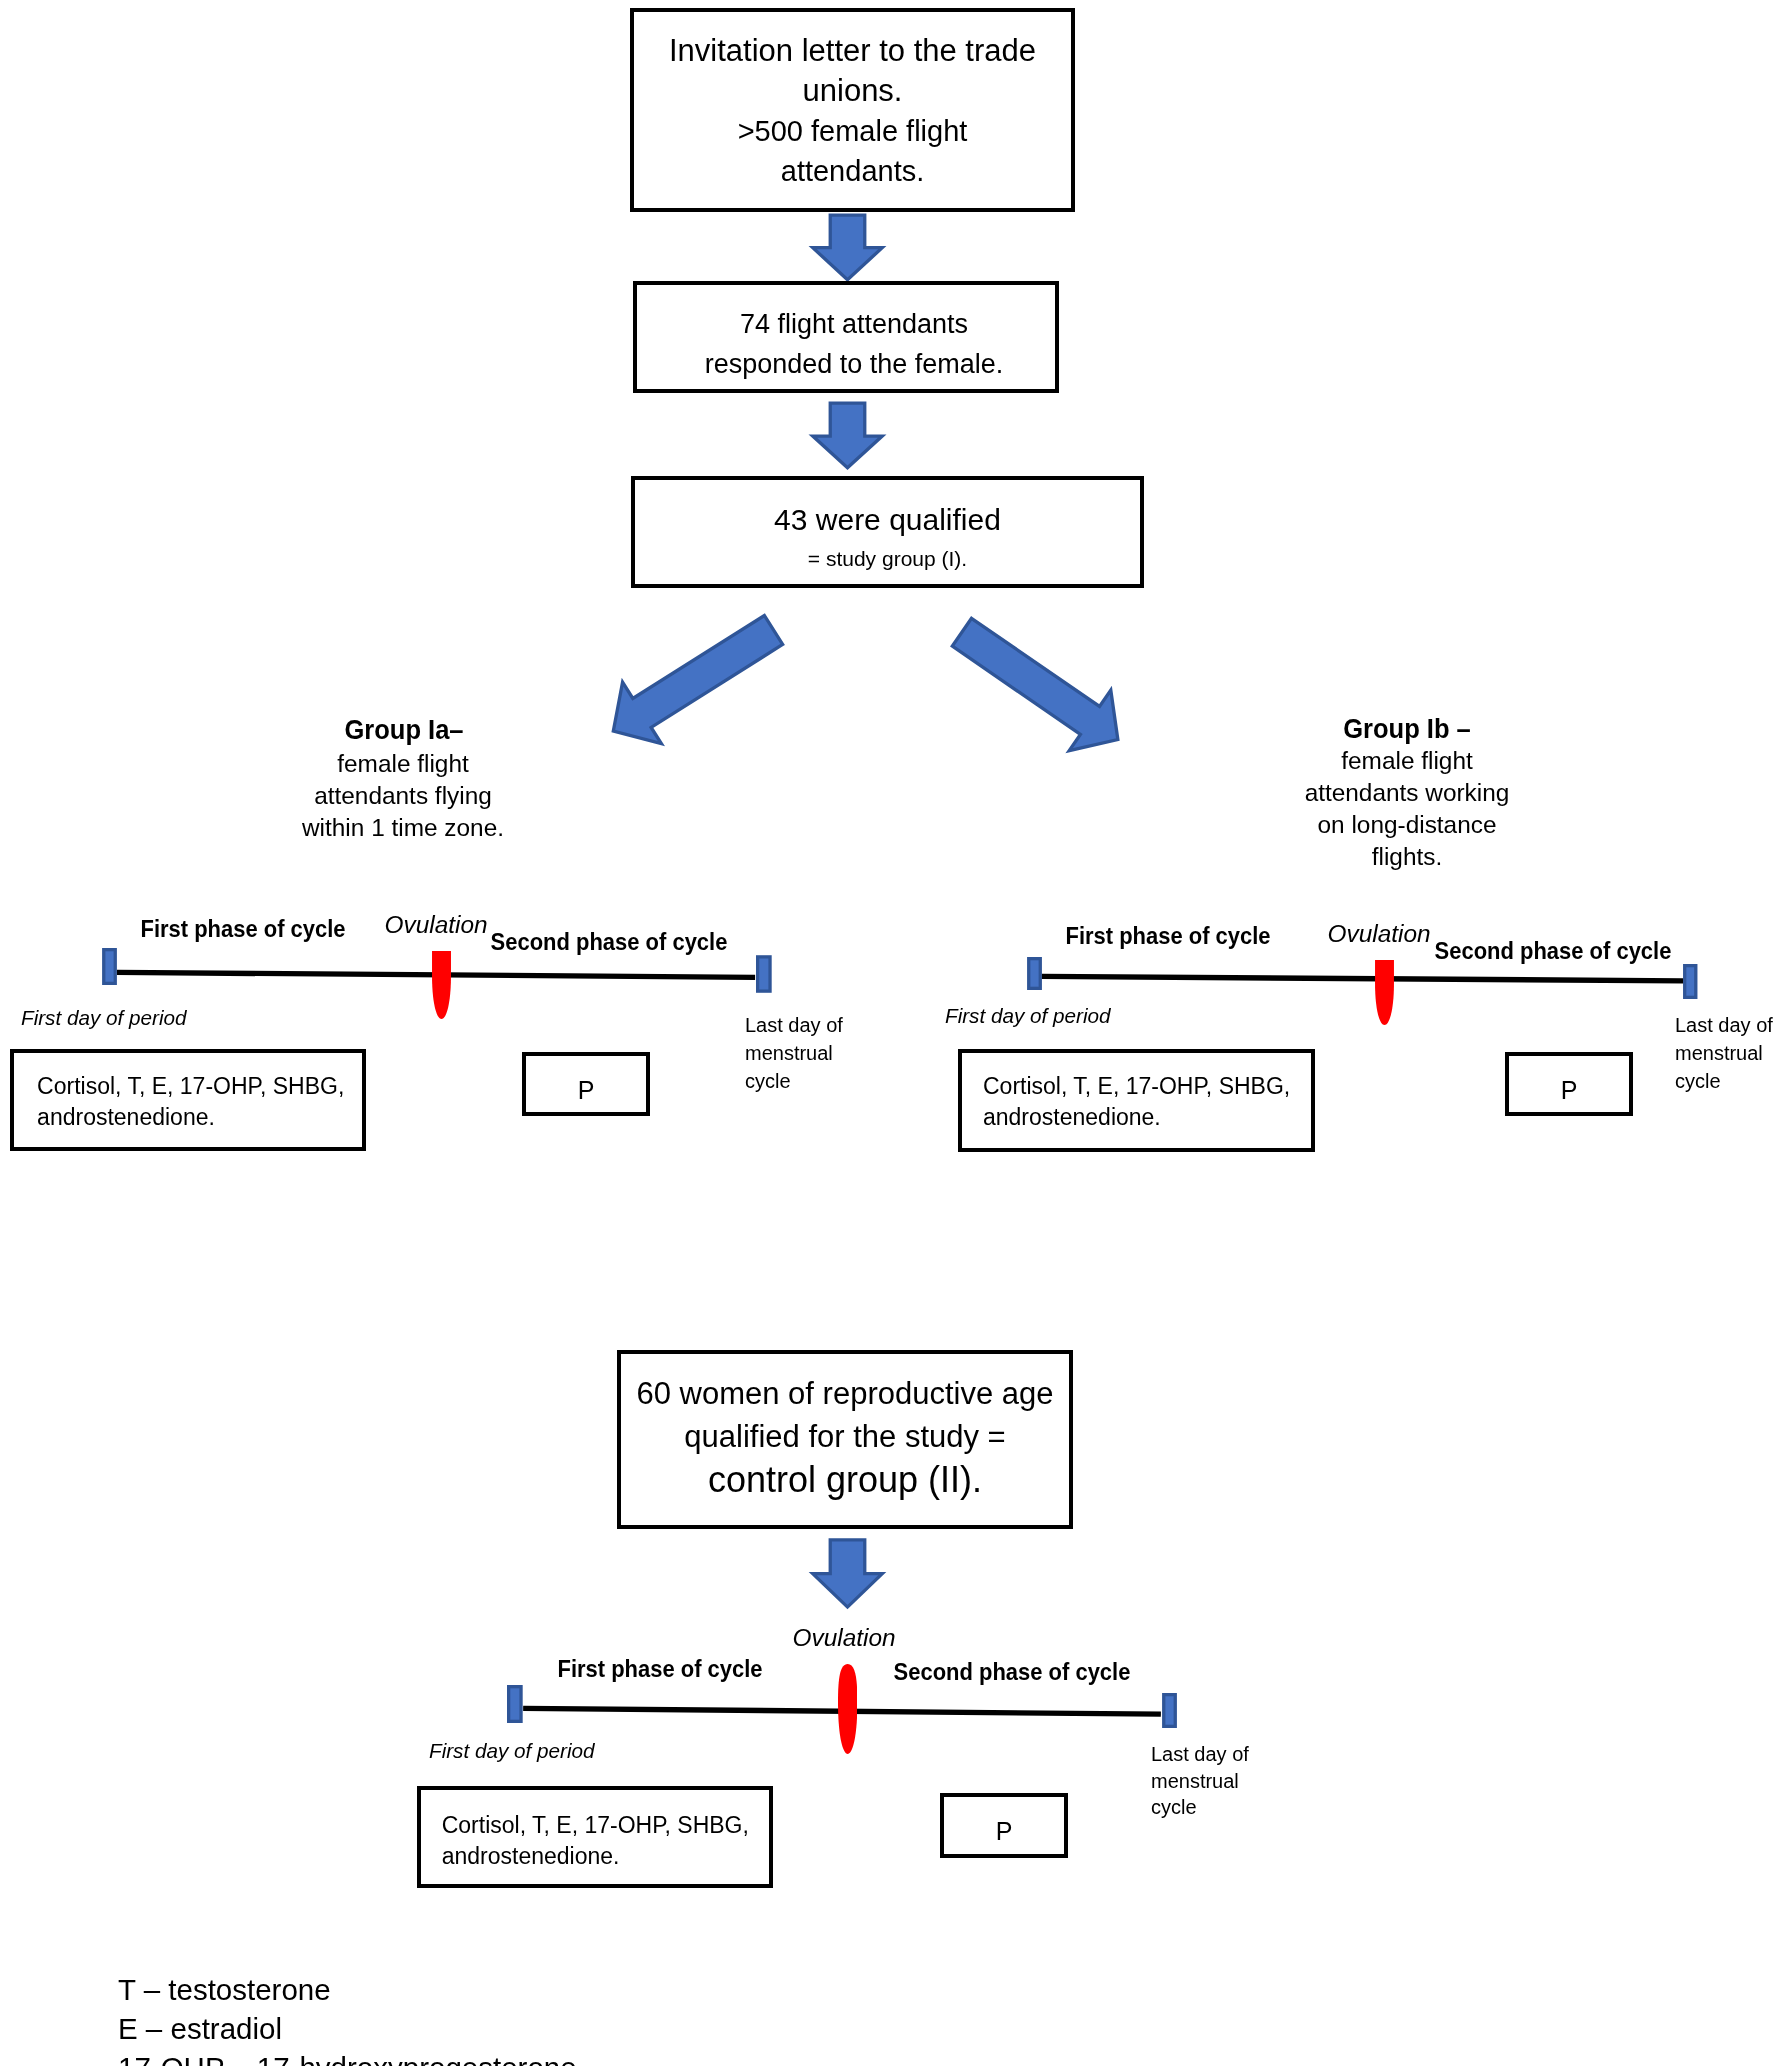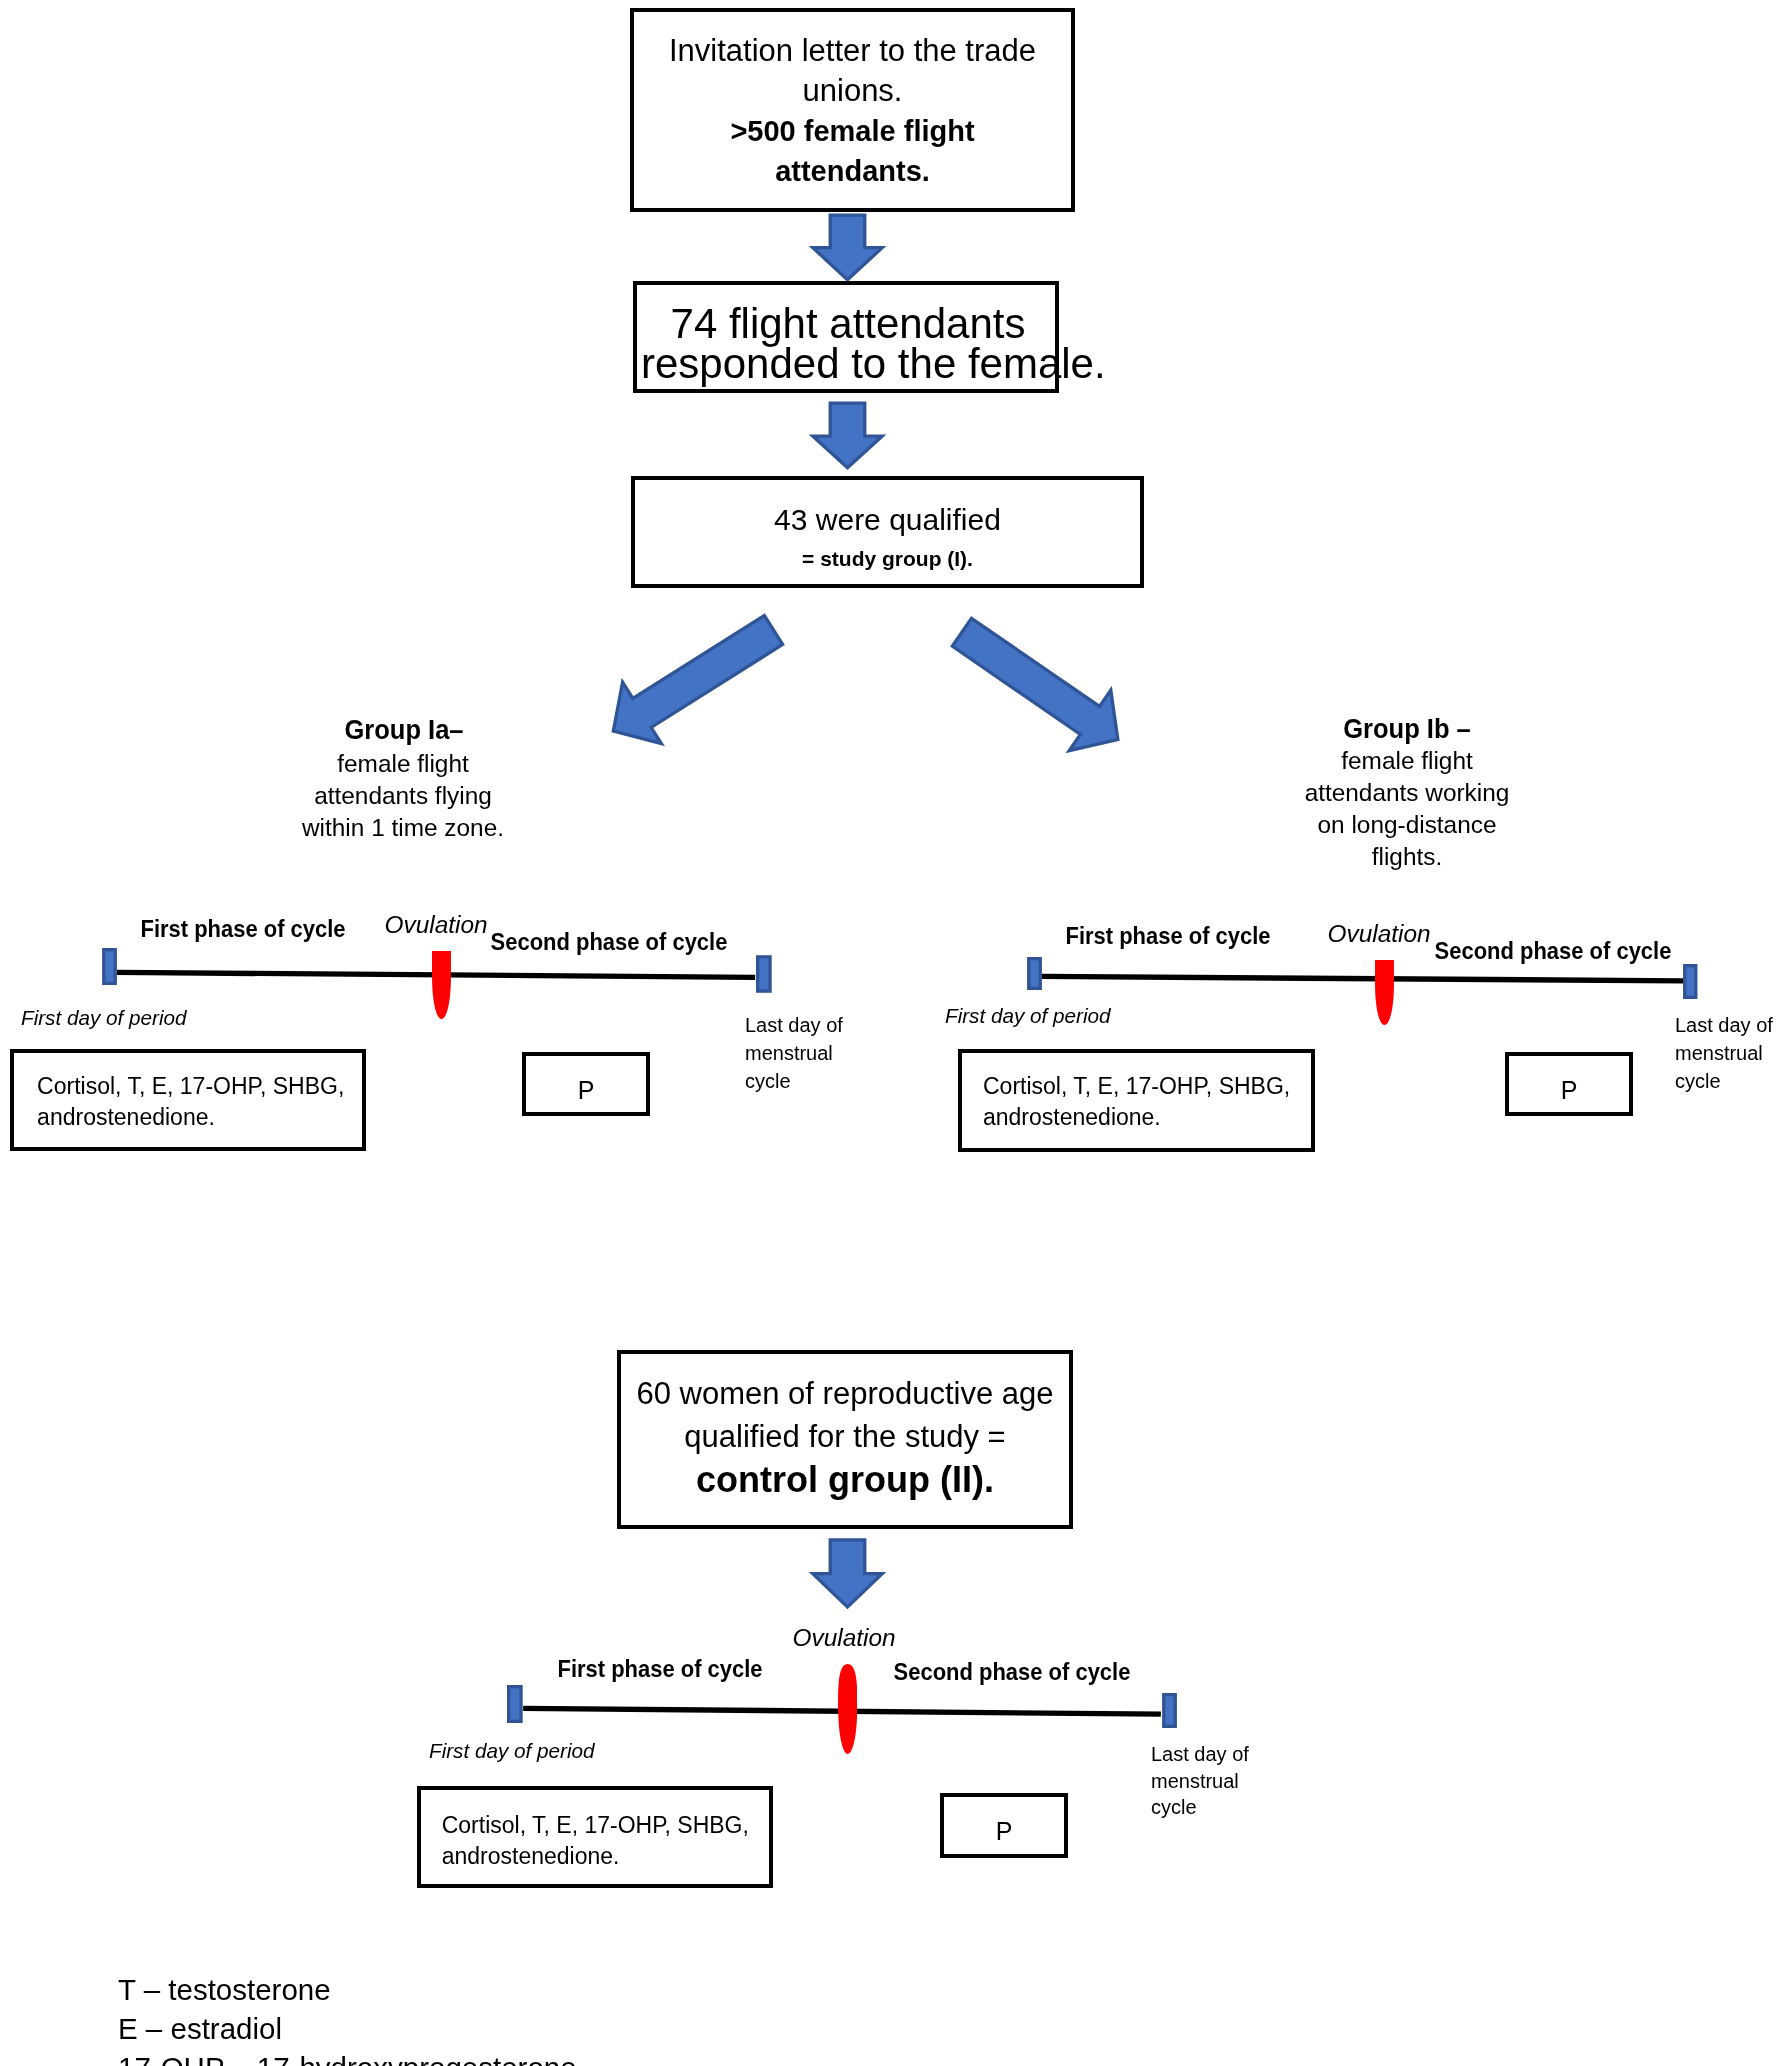--- a/index.html
+++ b/index.html
@@ -1,42 +1,42 @@
 <!DOCTYPE html>
 <html style="font-size:6.6px"><head>
 <meta charset="utf-8">
 <style>
   html,body{margin:0;padding:0;background:#ffffff;}
   body{width:1788px;height:2174px;position:relative;overflow:hidden;
        font-family:"Liberation Sans",sans-serif;color:#000;}
   .fbox{position:absolute;border:4.5px solid #000;background:#fff;box-sizing:border-box;}
   .inner{position:absolute;left:0;right:0;text-align:center;margin-top:8px;}
   .ln{margin:0;white-space:nowrap;}
-  .b{font-weight:bold;}
+  .b{font-weight:normal;}
   .lbl{position:absolute;white-space:nowrap;margin:0;}
   .ctr{position:absolute;text-align:center;}
   .ctr p{margin:0;white-space:nowrap;}
   svg{position:absolute;display:block;}
 </style>
 </head>
 <body>
 
 <div class="fbox" style="left:630px;top:8.3px;width:445px;height:204px;">
  <div class="inner" style="top:11px;font-size:31px;line-height:40px;text-align:center;padding-left:0px;">
   <p class="ln">Invitation letter to the trade</p>
   <p class="ln">unions.</p>
   <p class="ln b" style="font-size:29px;">&gt;500 female flight</p>
   <p class="ln b" style="font-size:29px;">attendants.</p>
  </div>
 </div>
 <svg style="left:807px;top:209px;" width="81" height="79" viewBox="0 0 197.0 190">
     <polygon points="56.5,14.0 140.5,14.0 140.5,93.0 183.0,93.0 98.5,171.2 14.0,93.0 56.5,93.0" fill="#4472C4" stroke="#2F5597" stroke-width="8" stroke-linejoin="miter"></polygon>
   </svg>
 <div class="fbox" style="left:633px;top:281px;width:426px;height:112px;">
- <div class="inner" style="top:11px;font-size:42px;line-height:40px;text-align:center;padding-left:4px;">
+ <div class="inner" style="top:11px;font-size:27px;line-height:40px;text-align:center;padding-left:16px;">
   <p class="ln">74 flight attendants</p>
   <p class="ln">responded to the female.</p>
  </div>
 </div>
 <svg style="left:807px;top:397px;" width="81" height="79" viewBox="0 0 197.0 190">
     <polygon points="56.5,14.0 140.5,14.0 140.5,94.0 183.0,94.0 98.5,171.2 14.0,94.0 56.5,94.0" fill="#4472C4" stroke="#2F5597" stroke-width="8" stroke-linejoin="miter"></polygon>
   </svg>
 <div class="fbox" style="left:631px;top:476px;width:513px;height:112px;">
  <div class="inner" style="top:11.6px;font-size:30px;line-height:39px;text-align:center;padding-left:0px;">
   <p class="ln">43 were qualified</p>

